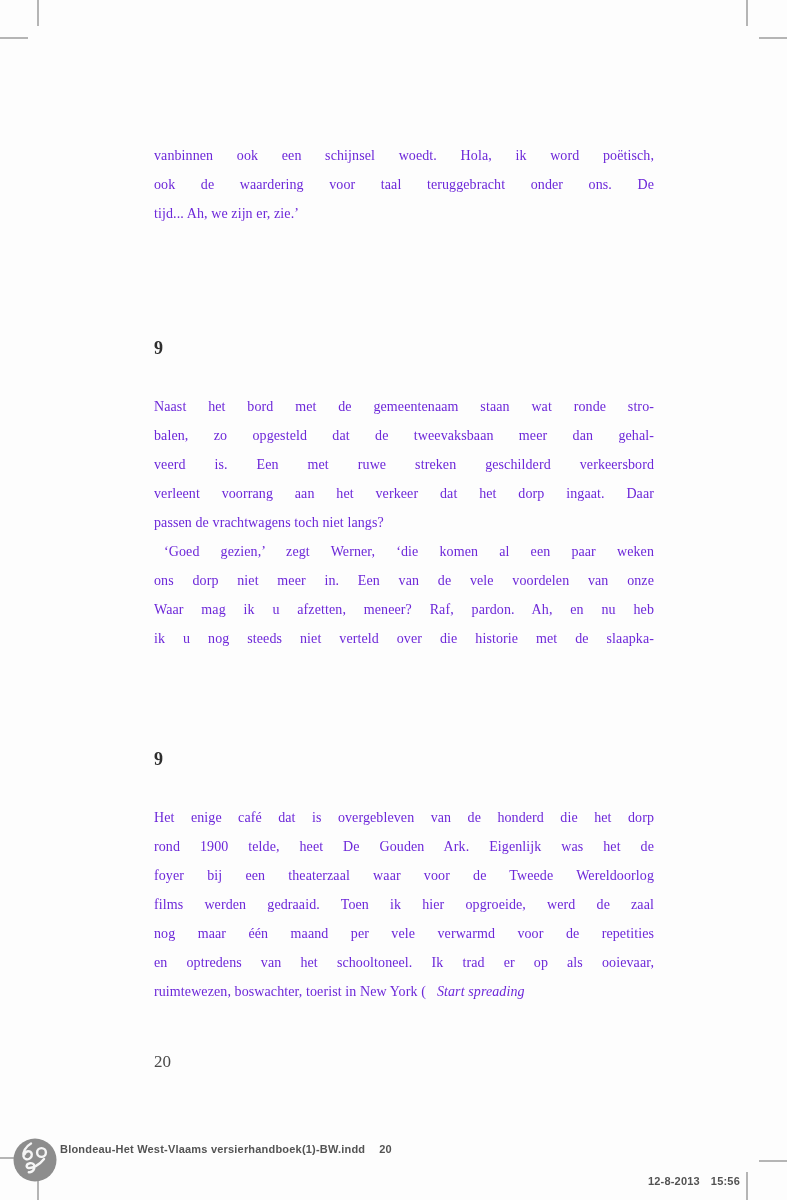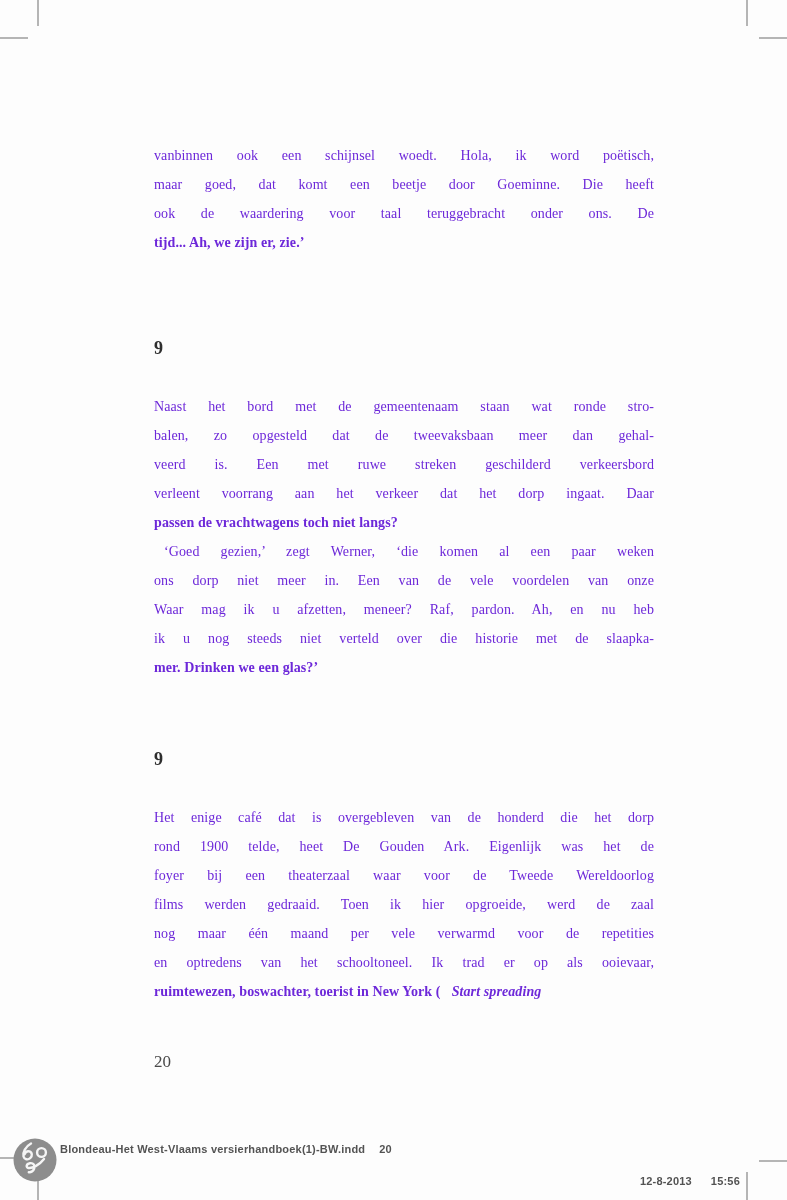--- a/index.html
+++ b/index.html
@@ -22,21 +22,20 @@
     line-height: 29px;
     letter-spacing: 0.1px;
   }
   .line {
     text-align: justify;
     text-align-last: justify;
   }
   .line.last {
     text-align: center;
     text-align-last: left;
-    font-weight: bold;
   }
   .line.indent { text-indent: 10px; }
   .line em { font-style: italic; margin-left: 11px; }
 
   .heading {
     position: absolute;
     left: 154px;
     color: #2e2e2e;
     font-size: 18px;
     font-weight: bold;
@@ -69,21 +68,21 @@
     position: absolute;
     right: 47px;
     top: 1175px;
     font-family: "Liberation Sans", sans-serif;
     font-size: 11px;
     font-weight: bold;
     color: #535353;
     letter-spacing: 0.2px;
     white-space: nowrap;
   }
-  .footer-right .time { margin-left: 19px; }
+  .footer-right .time { margin-left: 11px; }
 
   
   .crop { position: absolute; background: #b5b5b5; }
   .crop.tl-v { left: 37px; top: 0;      width: 2px;  height: 26px; }
   .crop.tl-h { left: 0;    top: 37px;   width: 28px; height: 2px;  }
   .crop.tr-v { left: 746px;top: 0;      width: 2px;  height: 26px; }
   .crop.tr-h { left: 759px;top: 37px;   width: 28px; height: 2px;  }
   .crop.bl-h { left: 0;    top: 1157px; width: 14px; height: 2px;  }
   .crop.bl-v { left: 37px; top: 1181px; width: 2px;  height: 19px; }
   .crop.br-h { left: 759px;top: 1160px; width: 28px; height: 2px;  }
@@ -105,38 +104,36 @@
 <div class="crop tl-h"></div>
 <div class="crop tr-v"></div>
 <div class="crop tr-h"></div>
 <div class="crop bl-h"></div>
 <div class="crop bl-v"></div>
 <div class="crop br-h"></div>
 <div class="crop br-v"></div>
 
 <div class="textblock" style="top:141px">
   <div class="line">vanbinnen ook een schijnsel woedt. Hola, ik word poëtisch,</div>
-  <div class="line">maar goed, dat komt een beetje door Goeminne. Die heeft</div>
   <div class="line">ook de waardering voor taal teruggebracht onder ons. De</div>
   <div class="line last">tijd... Ah, we zijn er, zie.’</div>
 </div>
 
 <div class="heading" style="top:334px">9</div>
 
 <div class="textblock" style="top:392px">
   <div class="line">Naast het bord met de gemeentenaam staan wat ronde stro-</div>
   <div class="line">balen, zo opgesteld dat de tweevaksbaan meer dan gehal-</div>
   <div class="line">veerd is. Een met ruwe streken geschilderd verkeersbord</div>
   <div class="line">verleent voorrang aan het verkeer dat het dorp ingaat. Daar</div>
   <div class="line last">passen de vrachtwagens toch niet langs?</div>
   <div class="line indent">‘Goed gezien,’ zegt Werner, ‘die komen al een paar weken</div>
   <div class="line">ons dorp niet meer in. Een van de vele voordelen van onze</div>
   <div class="line">Waar mag ik u afzetten, meneer? Raf, pardon. Ah, en nu heb</div>
   <div class="line">ik u nog steeds niet verteld over die historie met de slaapka-</div>
-  <div class="line last">mer. Drinken we een glas?’</div>
 </div>
 
 <div class="heading" style="top:745px">9</div>
 
 <div class="textblock" style="top:803px">
   <div class="line">Het enige café dat is overgebleven van de honderd die het dorp</div>
   <div class="line">rond 1900 telde, heet De Gouden Ark. Eigenlijk was het de</div>
   <div class="line">foyer bij een theaterzaal waar voor de Tweede Wereldoorlog</div>
   <div class="line">films werden gedraaid. Toen ik hier opgroeide, werd de zaal</div>
   <div class="line">nog maar één maand per vele verwarmd voor de repetities</div>

